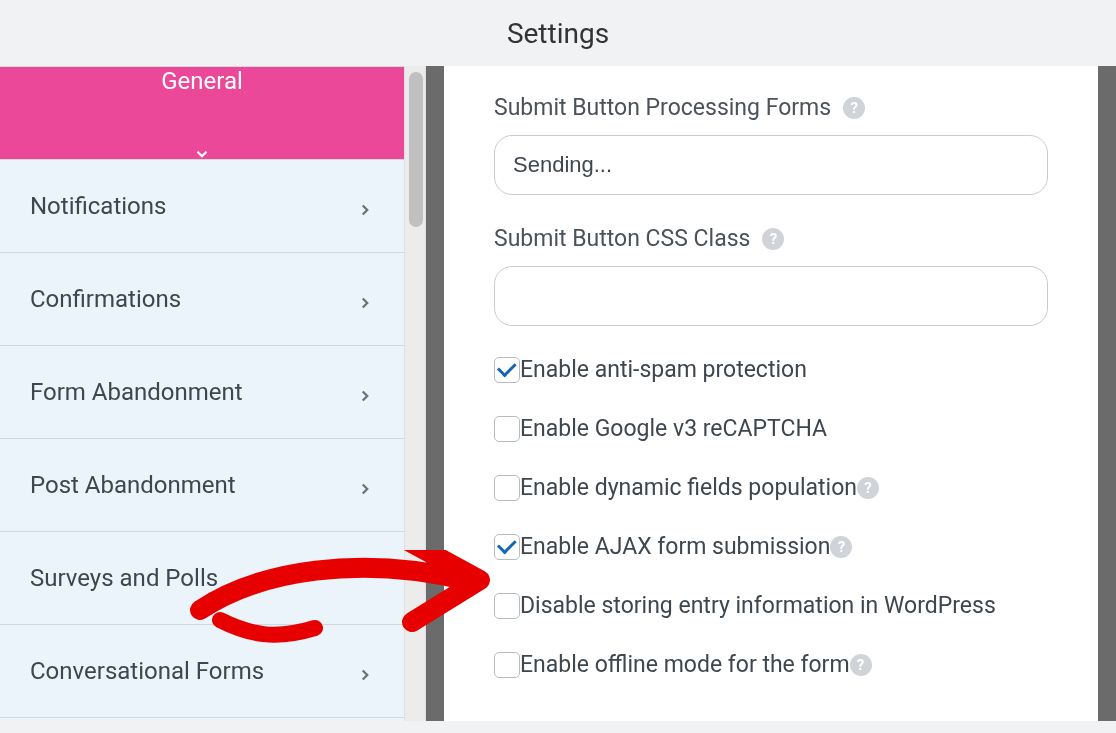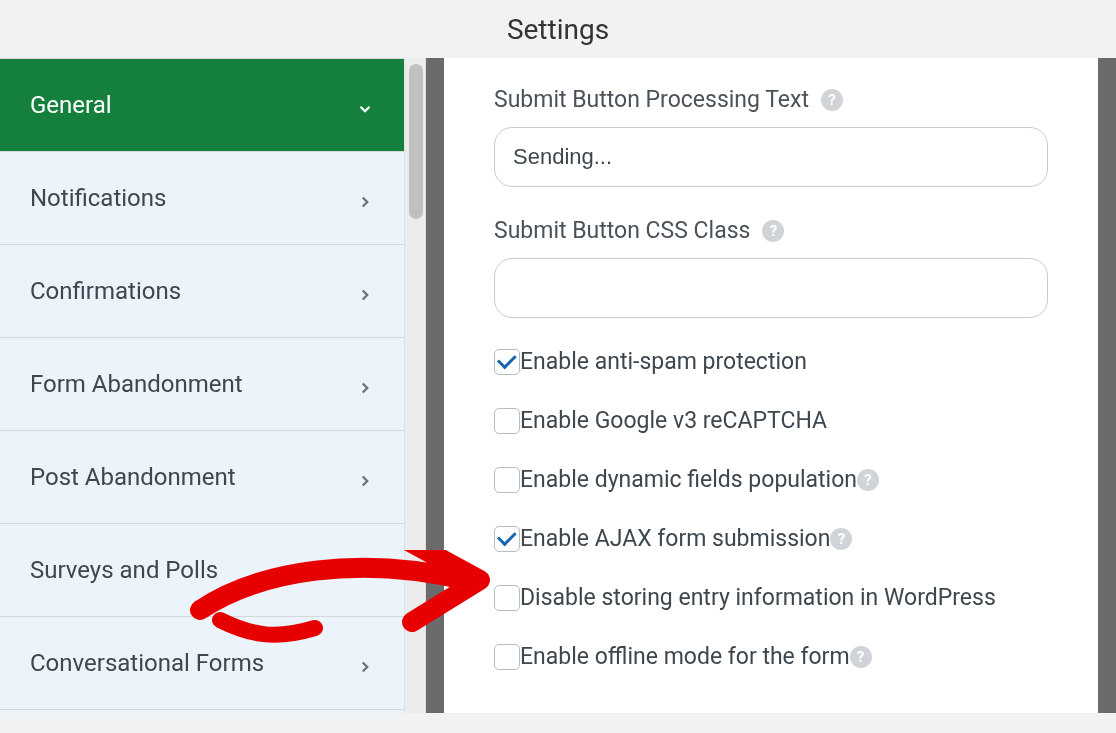--- a/index.html
+++ b/index.html
@@ -5,21 +5,21 @@
     * { box-sizing: border-box; margin: 0; padding: 0; }
     body {
       font-family: -apple-system, BlinkMacSystemFont, "Segoe UI", Roboto, sans-serif;
       background: #f1f2f3;
       width: 1116px;
       height: 733px;
       overflow: hidden;
       position: relative;
     }
     .header {
-      height: 58px;
+      height: 66px;
       display: flex;
       align-items: center;
       justify-content: center;
       background: #f1f2f3;
       font-size: 28px;
       font-weight: 400;
       color: #333;
     }
     .content-wrap {
       display: flex;
@@ -37,22 +37,23 @@
       justify-content: space-between;
       padding: 0 30px;
       height: 93px;
       font-size: 24px;
       color: #3e464e;
       border-bottom: 1px solid #d3d8dd;
       cursor: pointer;
       background: #ebf3fb;
     }
     .sidebar-item.active {
-      background: #15803d;
+      background: #ec4899;
       color: #fff;
+      flex-direction: column;
     }
     .chevron-down-icon, .chevron-right-icon {
       width: 18px;
       height: 18px;
       display: inline-block;
     }
     .chevron-down-icon svg, .chevron-right-icon svg {
       width: 100%;
       height: 100%;
     }
@@ -232,21 +233,21 @@
   <div class="scroll-gutter">
     <div class="scroll-thumb"></div>
   </div>
 
   <div class="divider-bar"></div>
 
   <div class="main-panel">
 
     <div class="form-group">
       <div class="form-label-row">
-        <span class="form-label">Submit Button Processing Text</span>
+        <span class="form-label">Submit Button Processing Forms</span>
         <span class="help-icon">?</span>
       </div>
       <input type="text" class="text-input" value="Sending..." style="">
     </div>
 
     <div class="form-group">
       <div class="form-label-row">
         <span class="form-label">Submit Button CSS Class</span>
         <span class="help-icon">?</span>
       </div>

